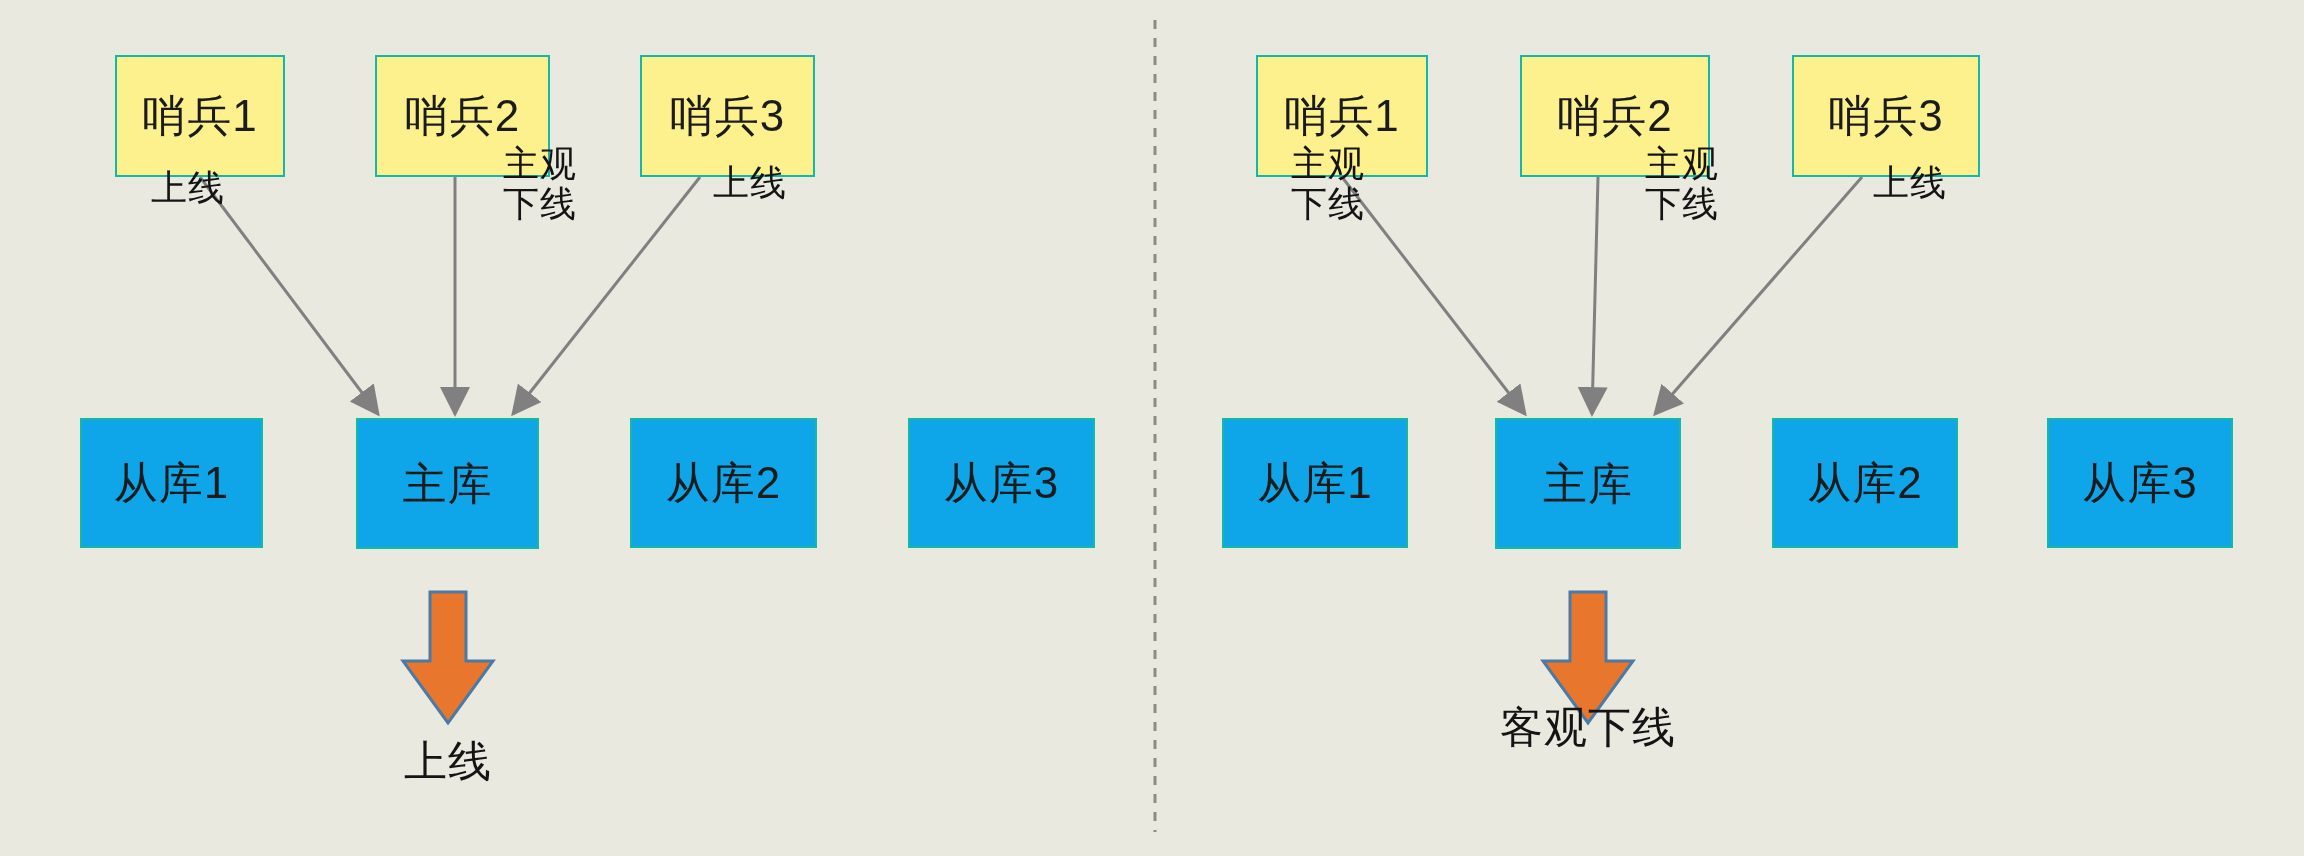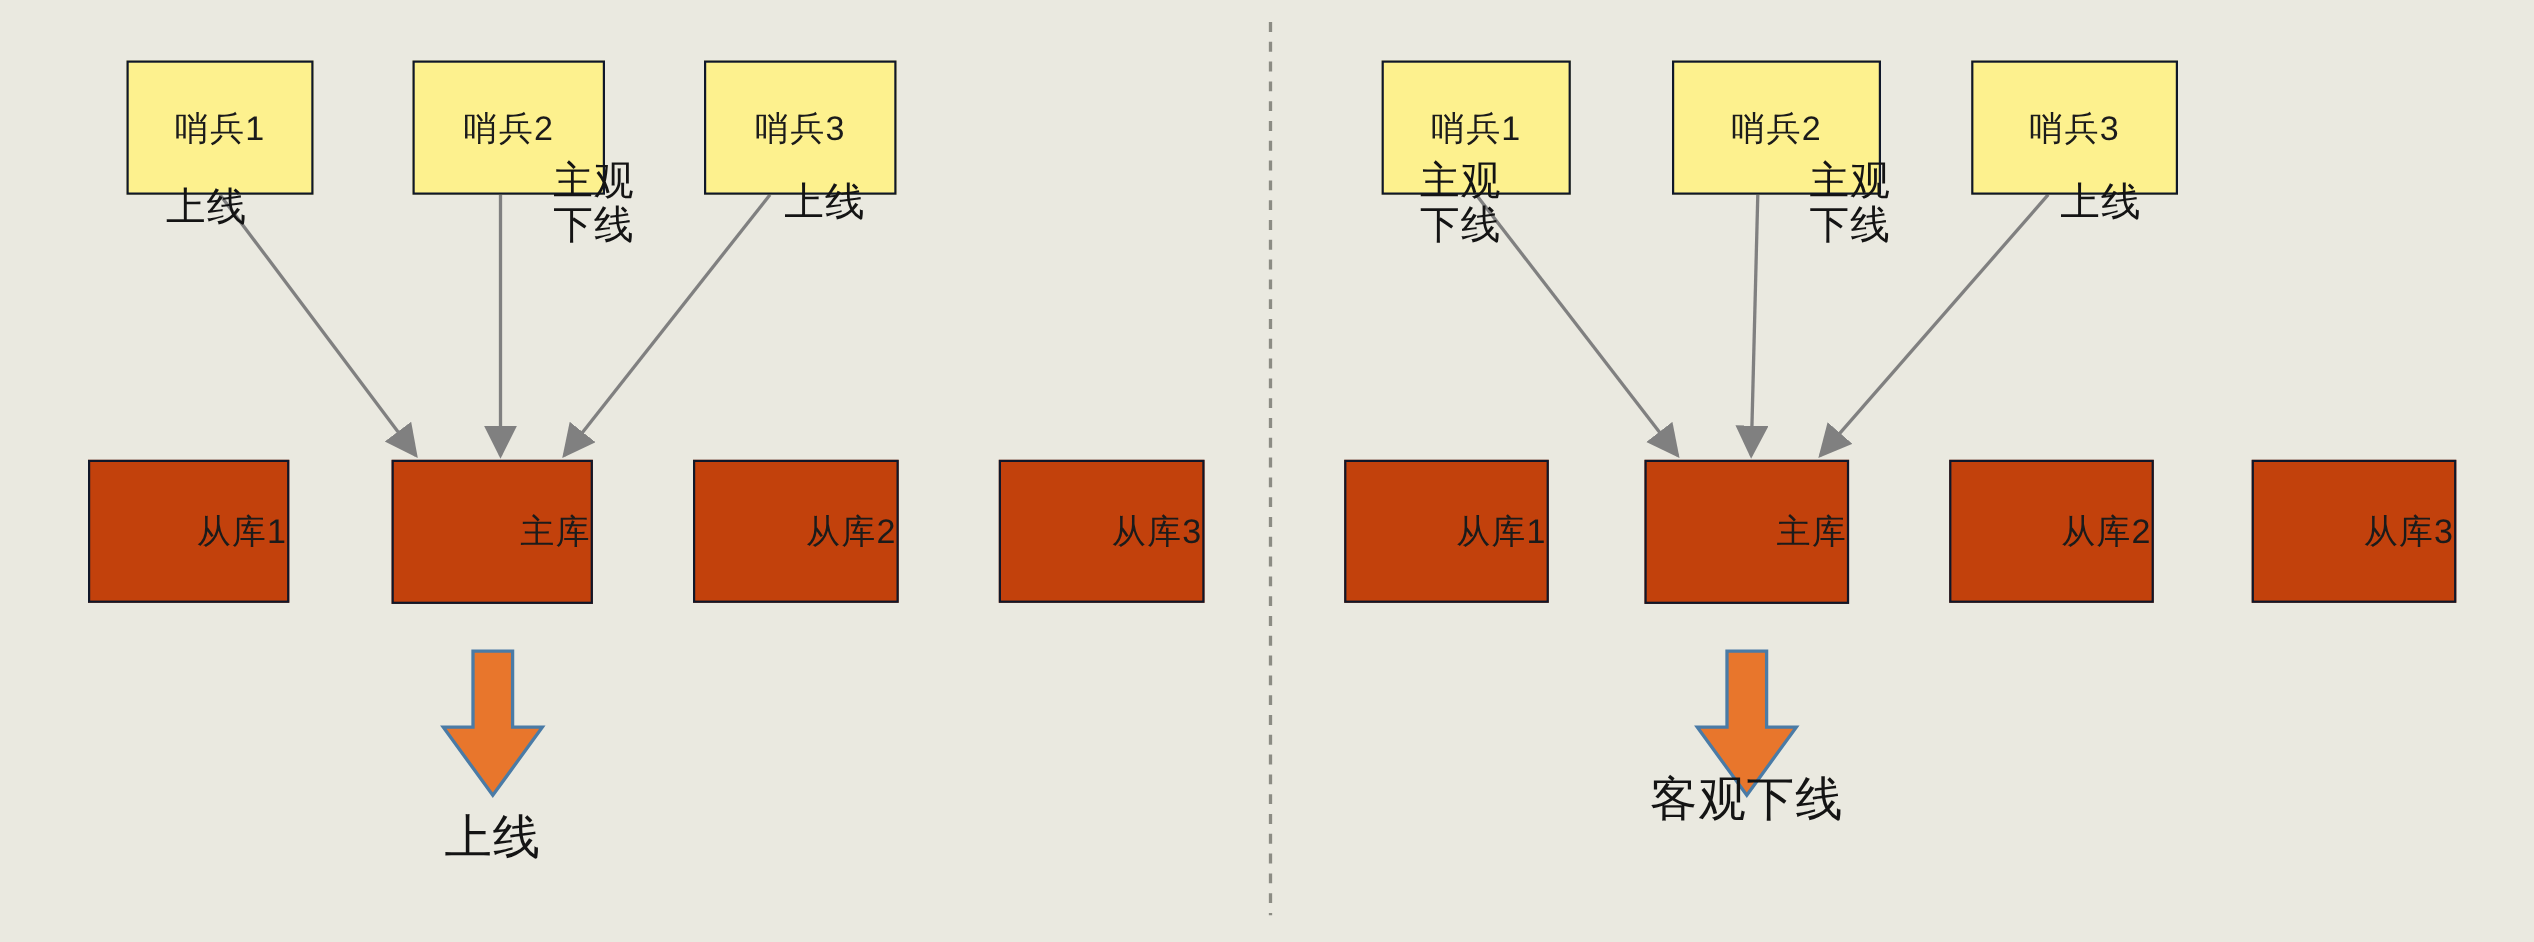--- a/index.html
+++ b/index.html
@@ -7,30 +7,30 @@
     width:2304px;height:856px;
     background:#eae9e0;
     font-family:"Liberation Sans","DejaVu Sans",sans-serif;
     overflow:hidden;
   }
   #stage{position:relative;width:2304px;height:856px;}
   svg.layer{position:absolute;left:0;top:0;width:2304px;height:856px;}
   .node{
     position:absolute;
     box-sizing:border-box;
-    border:2px solid #0f172a;
+    border:2px solid #14b8a6;
     display:flex;align-items:center;justify-content:center;
     color:#1b1b1b;
-    font-size:31px;
+    font-size:44px;
     line-height:1;
     letter-spacing:1px;
     white-space:nowrap;
   }
   .node.sentinel{background:#fdf18e;}
-  .node.db{background:#c2410c;justify-content:flex-end;}
+  .node.db{background:#0ea5e9;}
   .edge-label{
     position:absolute;
     color:#141414;
     font-size:36px;
     line-height:1.12;
     text-align:center;
     white-space:pre-line;
     letter-spacing:1px;
   }
   .result-label{

